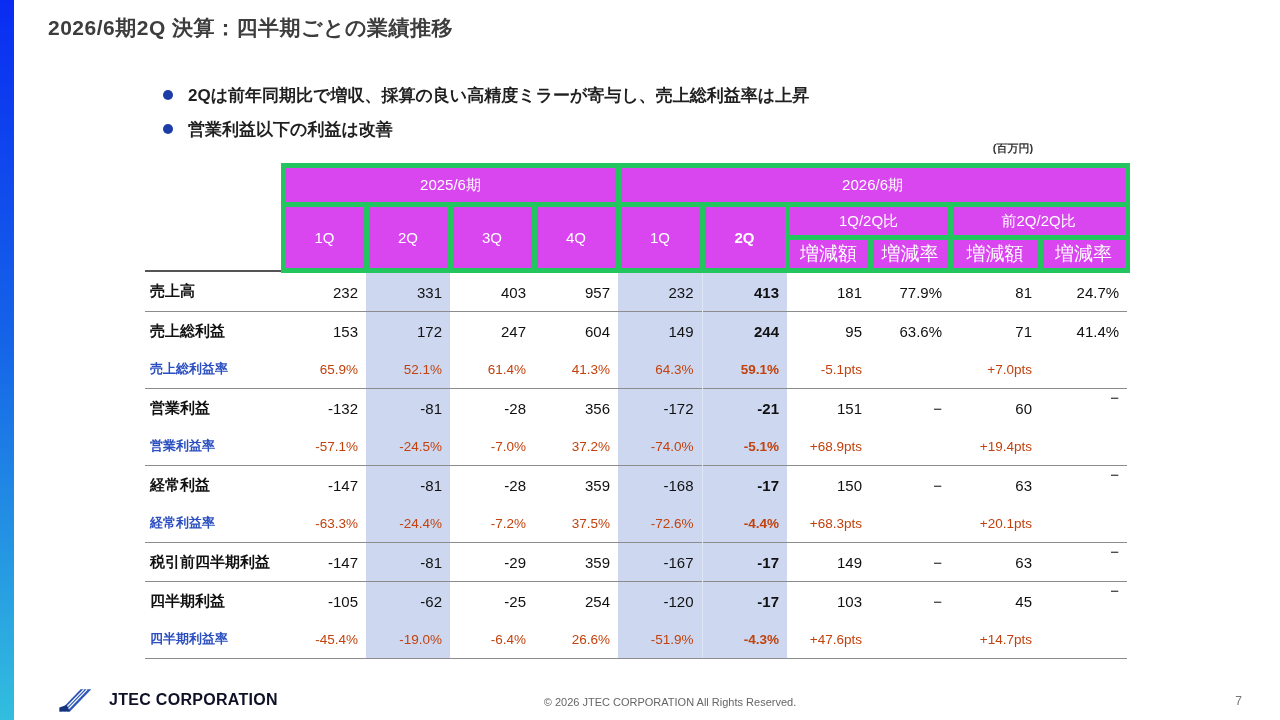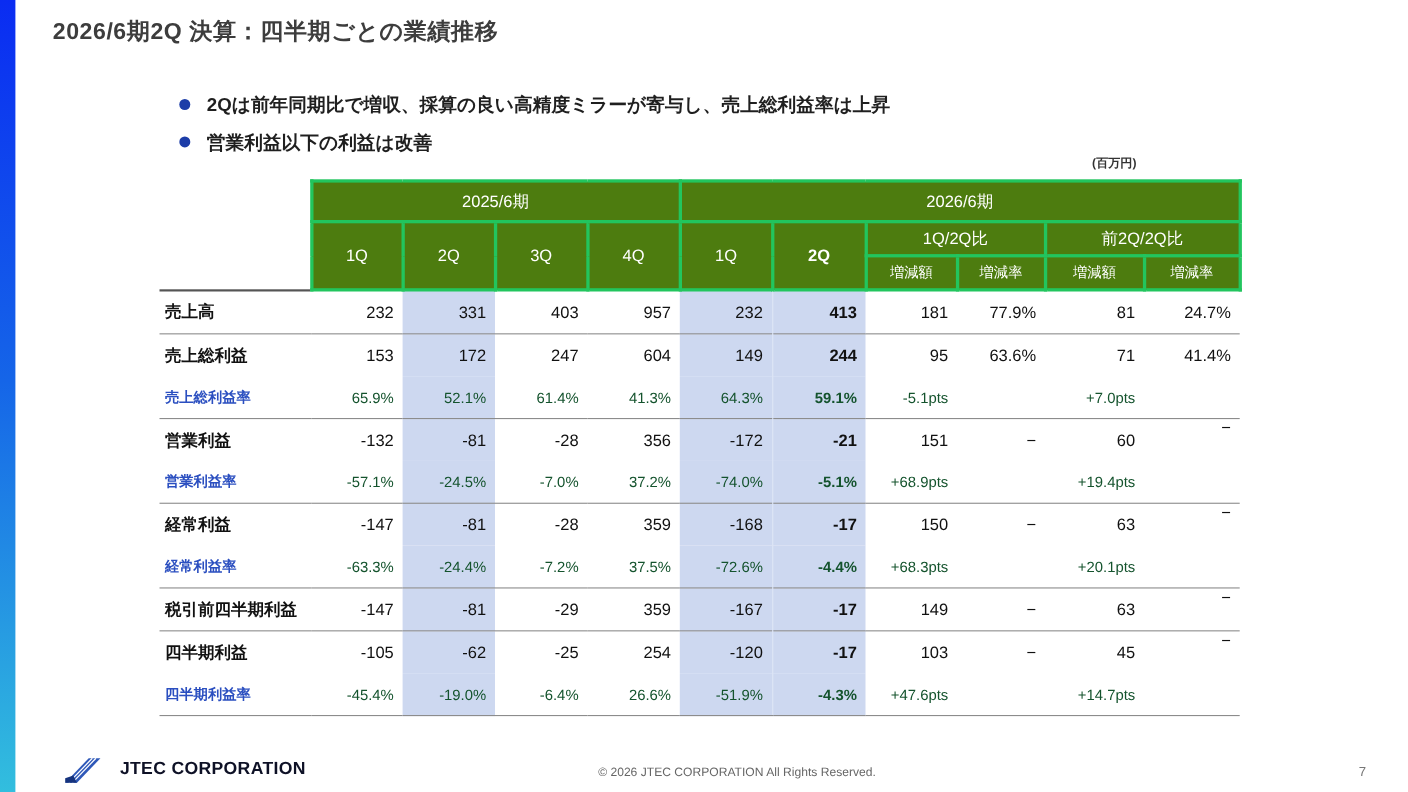--- a/index.html
+++ b/index.html
@@ -20,40 +20,40 @@
     font-size:17px; font-weight:bold; color:#1f1f1f; }
   .dot { width:10px; height:10px; border-radius:50%; background:#1c3da8;
     margin:6px 15px 0 0; flex:none; }
   .unit-note { position:absolute; left:900px; top:141px; width:226px;
     text-align:center; font-size:11px; color:#333;font-weight:bold; }
 
   .tbl-wrap { position:absolute; left:145px; top:163px; }
   table { border-collapse:collapse; table-layout:fixed; width:982px; }
 
   thead th {
-    background:#4d7c0f; color:#fff; font-weight:normal; font-size:15px;
-    border:3px solid #22c55e; padding:0; text-align:center;
+    background:#d946ef; color:#fff; font-weight:normal; font-size:15px;
+    border:5px solid #22c55e; padding:0; text-align:center;
   }
   thead th.corner { background:#fff; border:none; }
   thead tr.r1 th { height:34px; }
   thead tr.r2 th { height:28px; }
-  thead tr.r3 th { height:28px; font-size:13px; }
+  thead tr.r3 th { height:28px; font-size:19px; }
   thead th.q2c { font-weight:bold; }
 
   tbody th, tbody td {
     height:38px; padding:0 8px 0 0; text-align:right; font-size:15px;
     color:#111; font-weight:normal; vertical-align:middle; background:#fff;
   }
   tbody th.lbl { text-align:left; padding:0 0 0 5px; font-weight:bold;margin-top:21px; }
   tr.value td, tr.value th { border-top:1px solid #8c8c8c; }
   tr.first td, tr.first th { border-top:2px solid #555; }
   tbody tr:last-child td, tbody tr:last-child th { border-bottom:1px solid #8c8c8c; }
 
   tr.rate th.lbl { color:#2b4fc0; font-size:13px; }
-  tr.rate td { color:#14532d; font-size:13.5px; }
+  tr.rate td { color:#c2410c; font-size:13.5px; }
 
   td.hl { background:#cdd8f0; }
   td.c5 { font-weight:bold; }
   td.c5.hl { border-left:1px solid #dde5f6; }
   .raised { display:inline-block; position:relative; top:-11px; }
 
   .logo { position:absolute; left:56px; top:686px; display:flex; align-items:center; }
   .logo svg { width:46px; height:28px; margin-right:7px; }
   .logo-text { font-size:16px; font-weight:bold; color:#0e1126; letter-spacing:.3px; }
   .copyright { position:absolute; left:0; top:696px; width:1280px; text-align:center;

